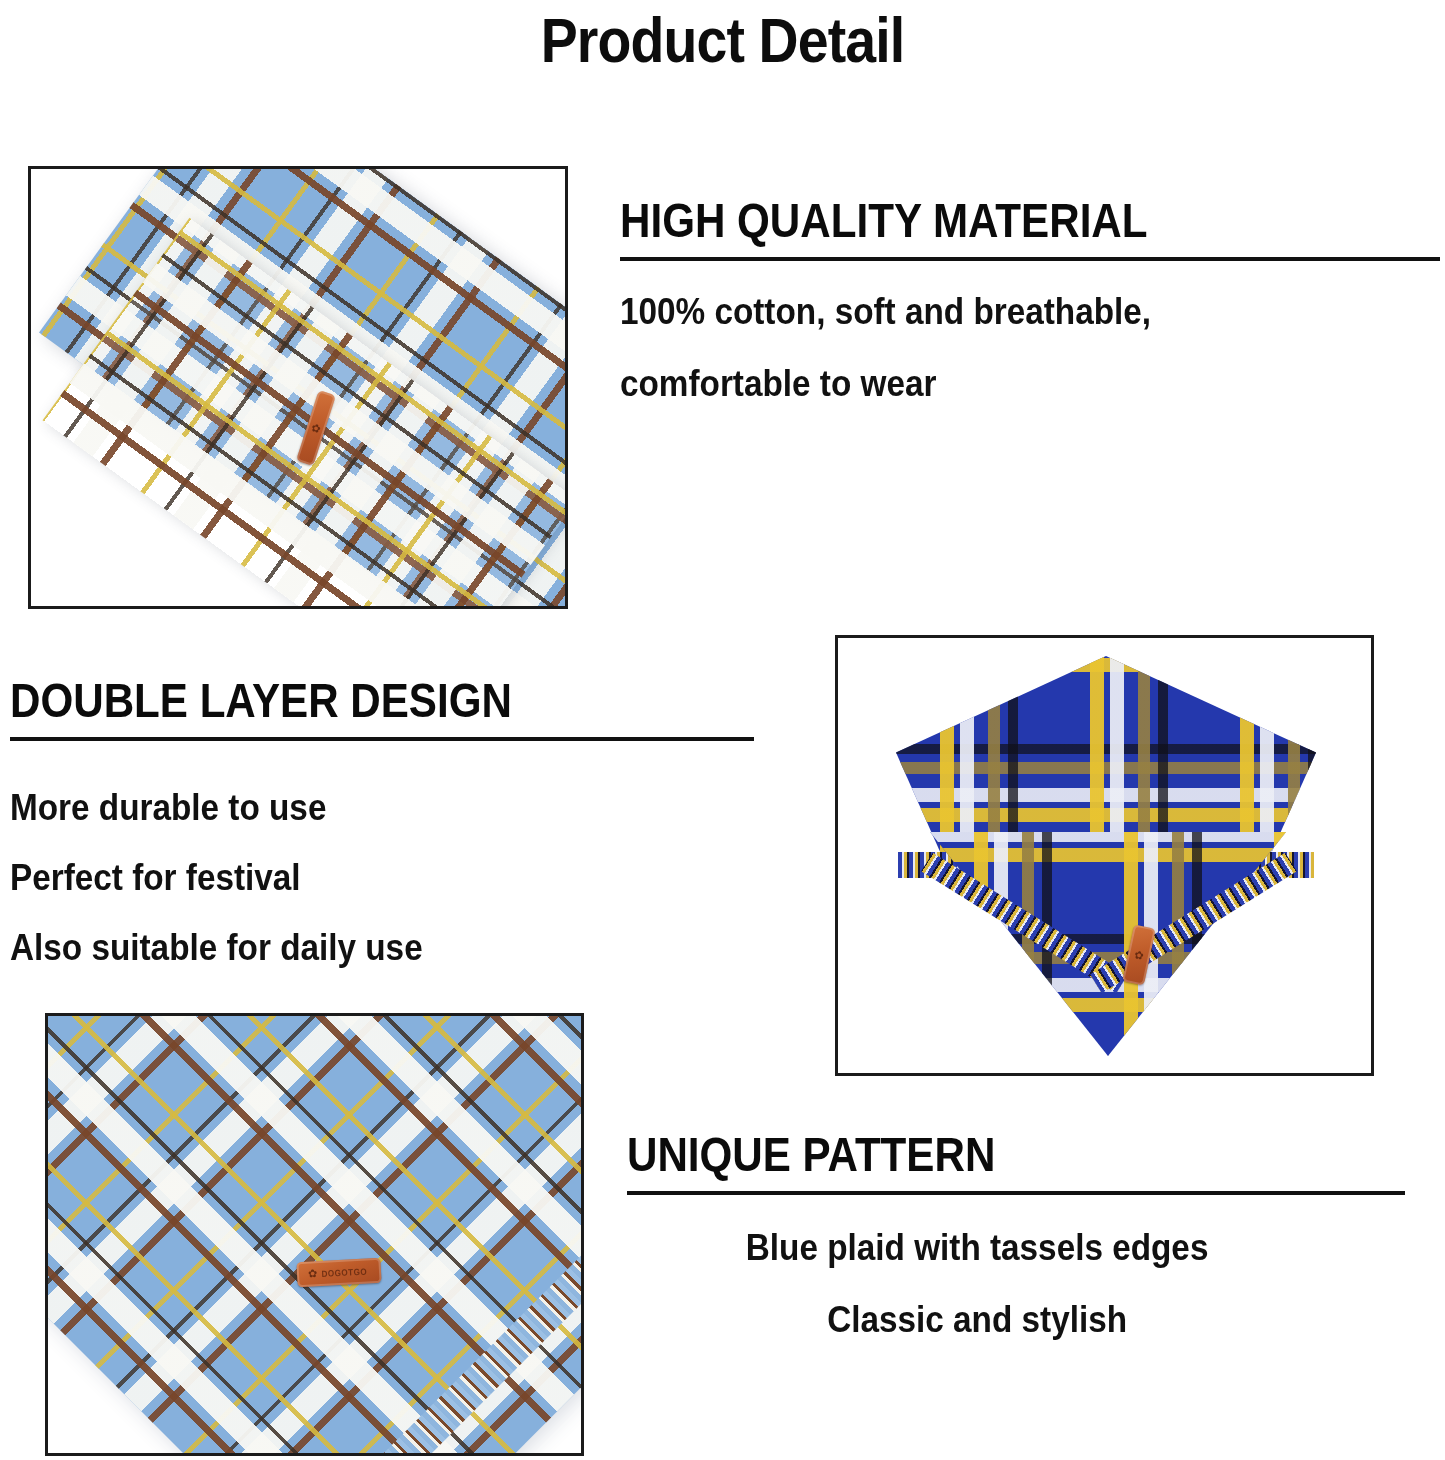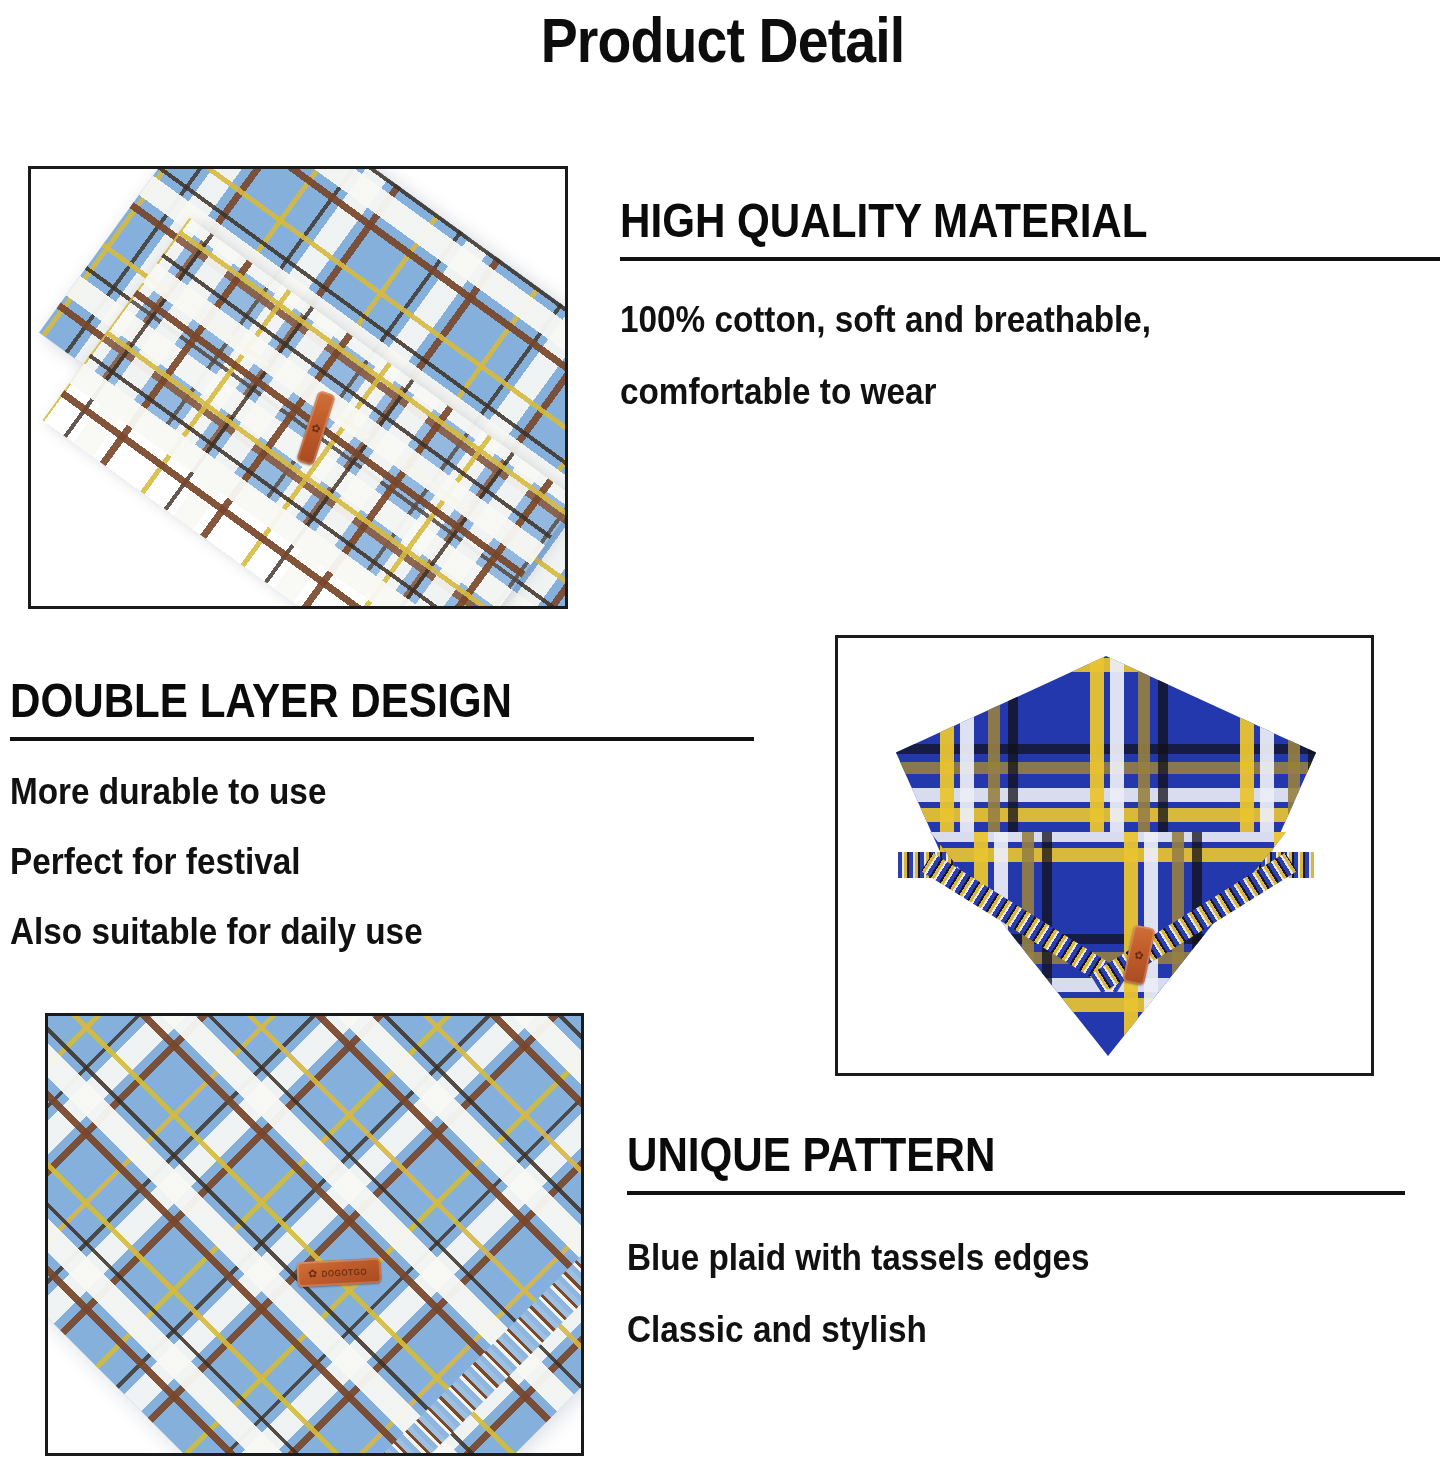--- a/index.html
+++ b/index.html
@@ -58,31 +58,31 @@
     transform-origin: left center;
     white-space: nowrap;
     color: #111111;
   }
   .feature-line + .feature-line { margin-top: 22px; }
   .feature-line b { font-weight: 800; }
 
   
   #feat-material { left: 620px; top: 192px; width: 820px; }
   #feat-material .rule { width: 820px; }
-  #feat-material .feature-body { margin-top: 38px; }
+  #feat-material .feature-body { margin-top: 30px; }
   #feat-material .feature-line + .feature-line { margin-top: 30px; }
 
   #feat-double { left: 10px; top: 672px; width: 744px; }
   #feat-double .rule { width: 744px; }
-  #feat-double .feature-body { margin-top: 30px; }
+  #feat-double .feature-body { margin-top: 46px; }
   #feat-double .feature-line + .feature-line { margin-top: 28px; }
 
   #feat-pattern { left: 627px; top: 1126px; width: 778px; }
   #feat-pattern .rule { width: 778px; }
-  #feat-pattern .feature-body { margin-top: 42px; }
+  #feat-pattern .feature-body { margin-top: 32px; text-align: center; }
   #feat-pattern .feature-line + .feature-line { margin-top: 30px; }
 
   
   .photo-frame {
     position: absolute;
     border: 3px solid #1b1b1b;
     background: #ffffff;
     overflow: hidden;
     box-sizing: border-box;
   }

